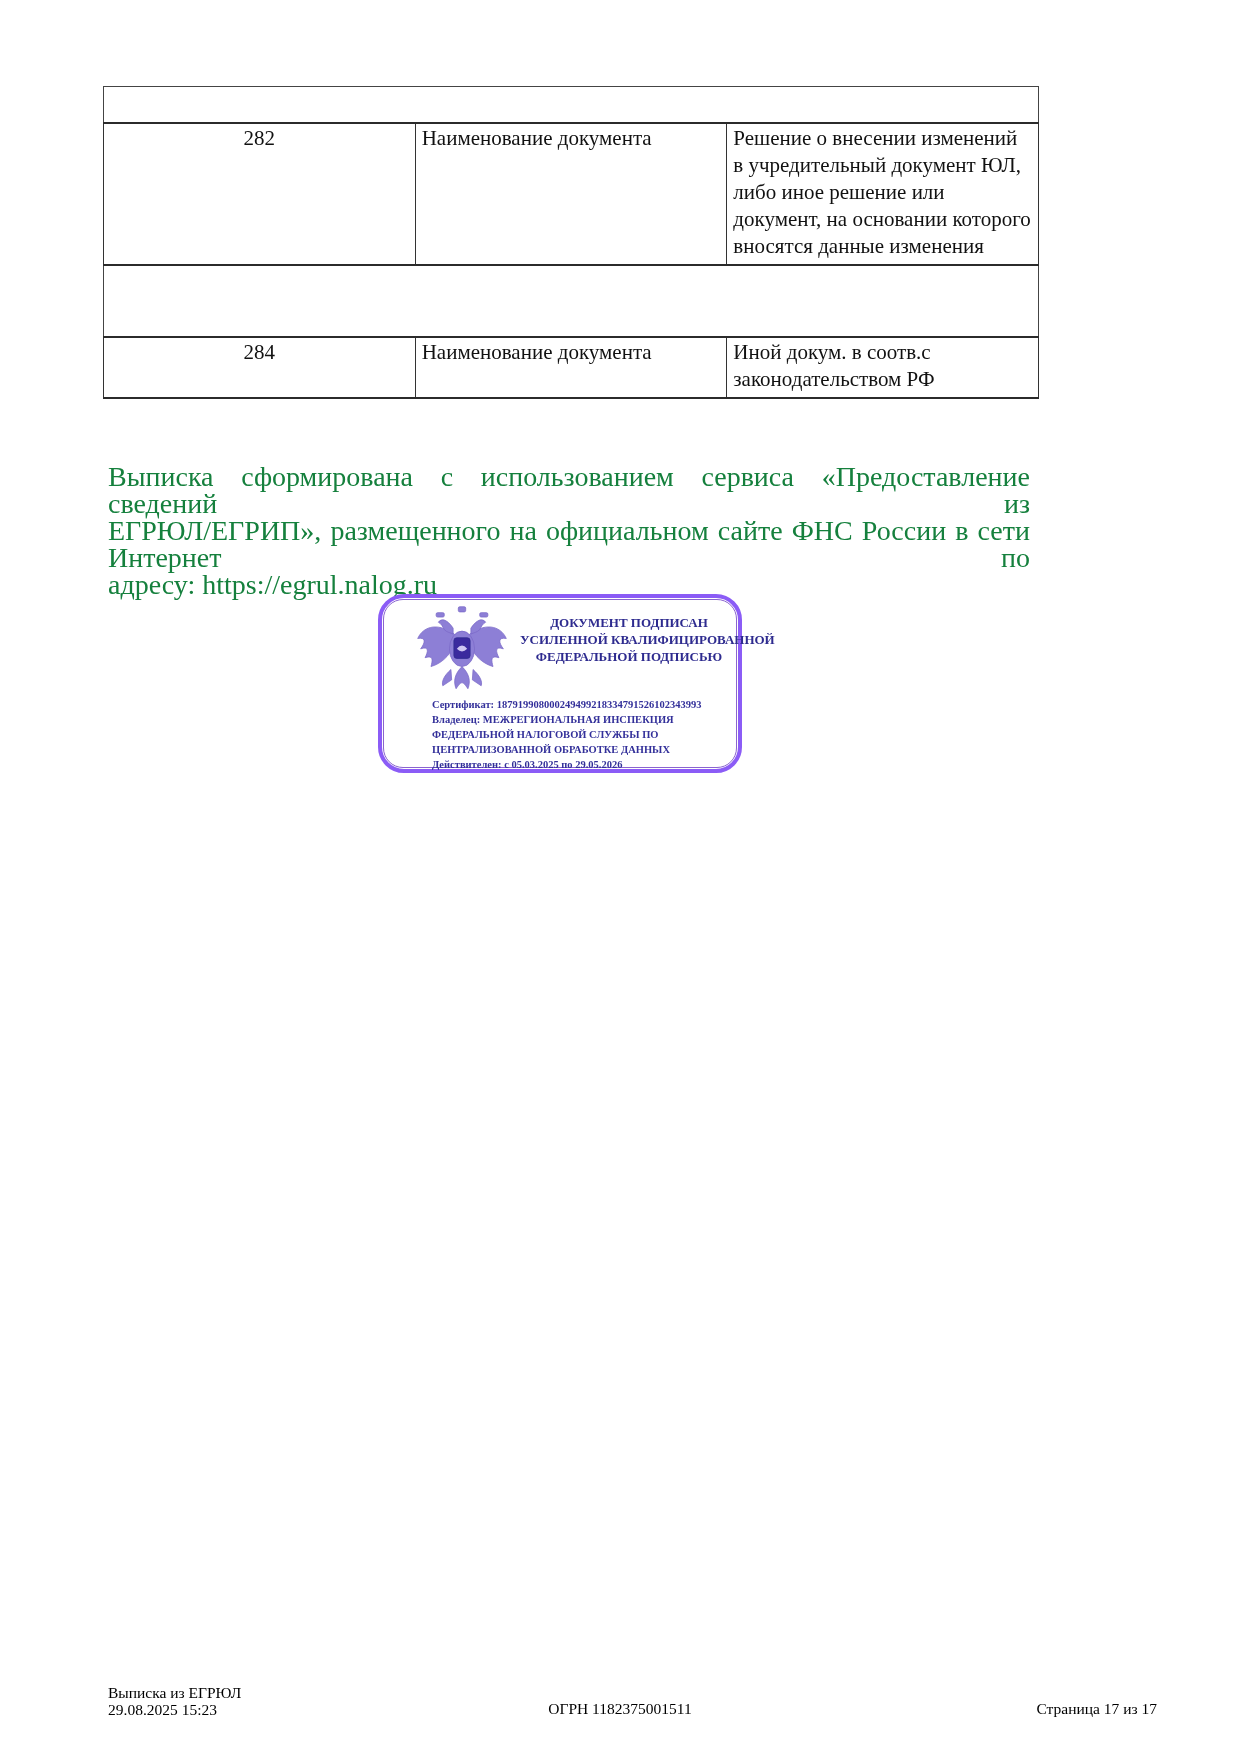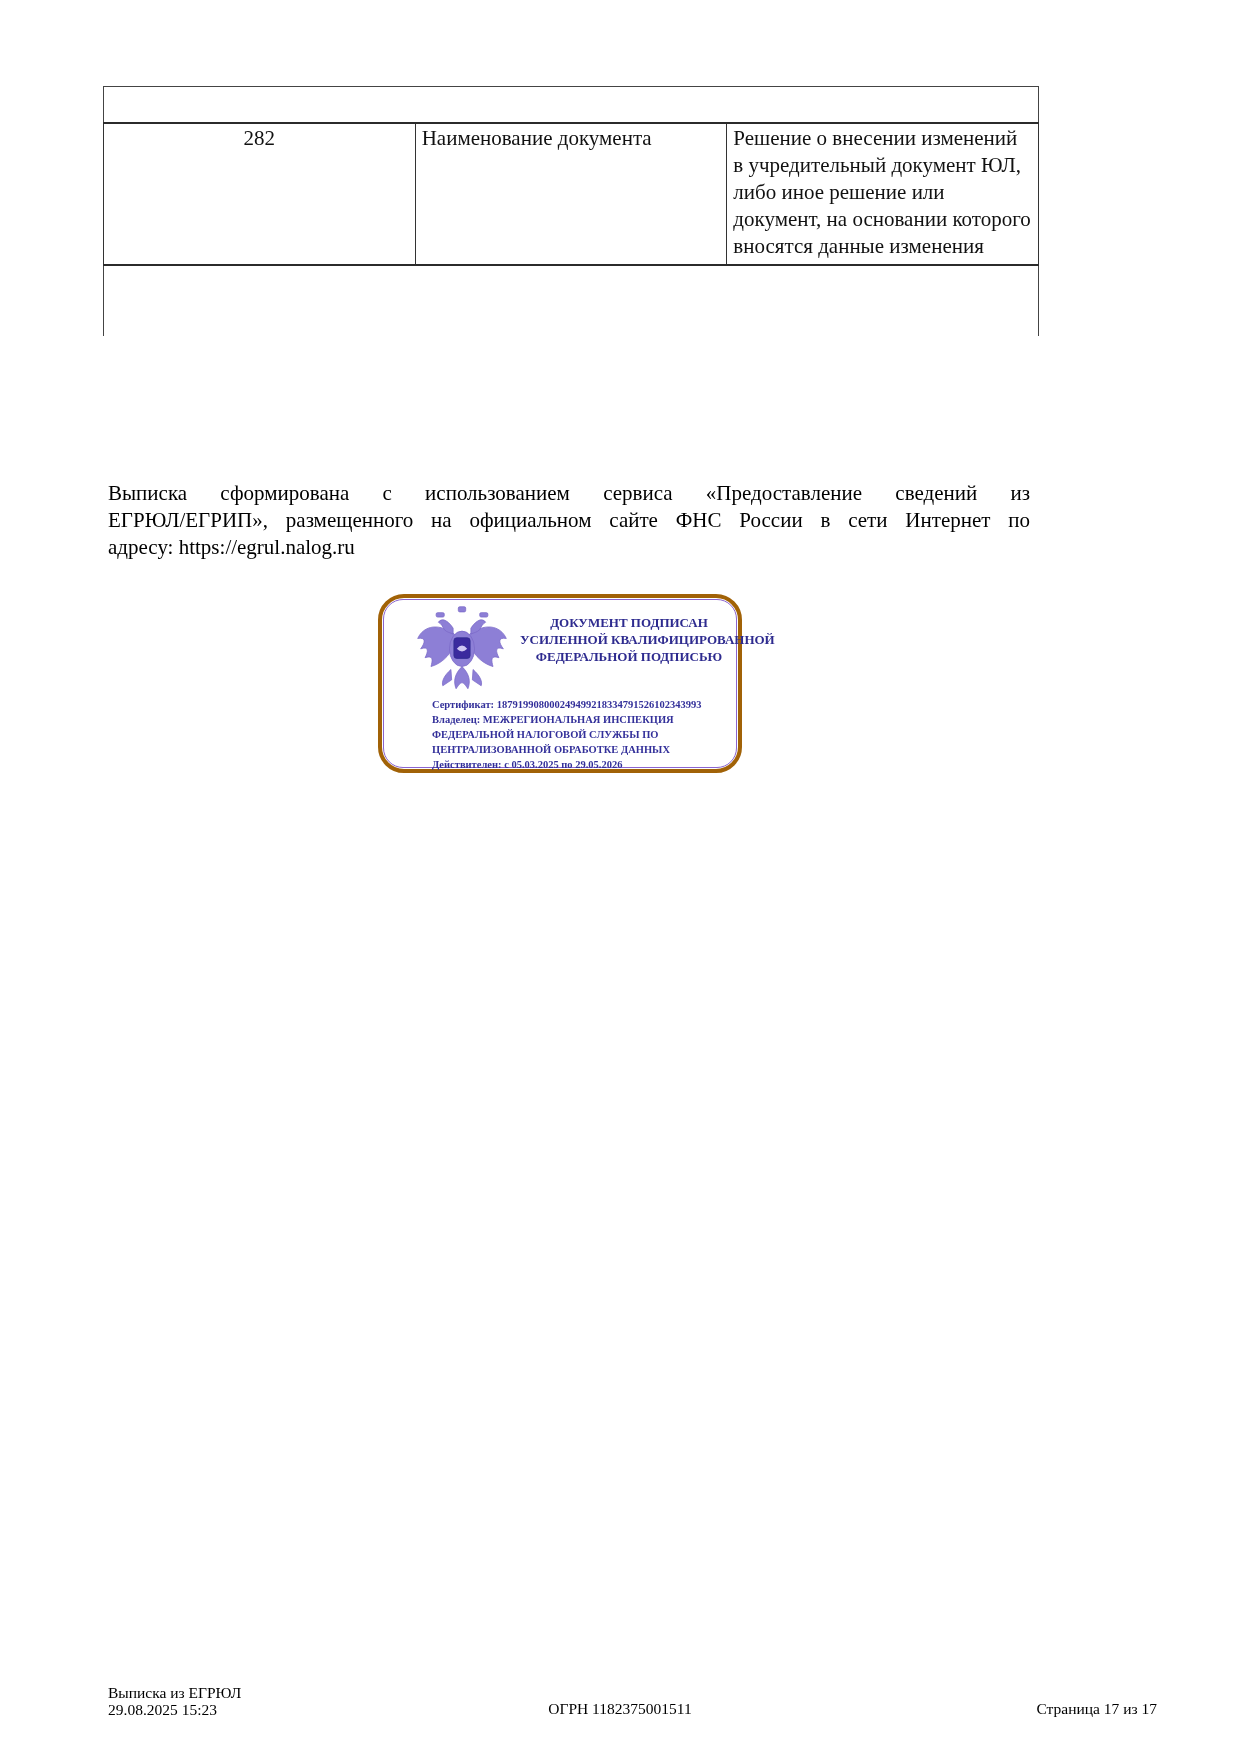--- a/index.html
+++ b/index.html
@@ -28,30 +28,30 @@
     border:1px solid #333;
     border-top:2px solid #2b2b2b;border-bottom:2px solid #2b2b2b;
     padding:1px 6px 4px 6px;
   }
   #doc-table td.c-num{width:70px;text-align:center;}
   #doc-table td.c-label{width:427px;}
   #doc-table td.c-value{width:439px;}
 
   
   #service-note{
-    position:absolute;left:108px;top:480px;width:922px;
-    font-size:21px;line-height:27px;color:#000000;
+    position:absolute;left:108px;top:463px;width:922px;
+    font-size:28px;line-height:27px;color:#15803d;
   }
   #service-note .jline{text-align:justify;text-align-last:justify;}
   #service-note .lline{text-align:left;}
 
   
   #stamp{
     position:absolute;left:378px;top:594px;width:364px;height:179px;
-    border:4px solid #a16207;border-radius:26px;
+    border:4px solid #8b5cf6;border-radius:26px;
     box-sizing:border-box;background:#ffffff;
   }
   #stamp::before{
     content:"";position:absolute;inset:1px;
     border:1px solid #8a64cf;border-radius:20px;pointer-events:none;
   }
   #stamp .emblem{position:absolute;left:26px;top:8px;width:108px;height:96px;}
   #stamp .title{
     position:absolute;left:138px;top:16px;width:218px;
     text-align:center;font-weight:bold;font-size:13px;line-height:17px;
@@ -84,20 +84,25 @@
         <td class="c-num">282</td>
         <td class="c-label">Наименование документа</td>
         <td class="c-value">Решение о внесении изменений в учредительный документ ЮЛ, либо иное решение или документ, на основании которого вносятся данные изменения</td>
       </tr>
       <tr class="spacer">
           <td colspan="3"></td>
         </tr>
       <tr class="spacer">
           <td colspan="3"></td>
         </tr>
+      <tr class="data">
+        <td class="c-num">284</td>
+        <td class="c-label">Наименование документа</td>
+        <td class="c-value">Иной докум. в соотв.с законодательством РФ</td>
+      </tr>
     </tbody>
   </table>
 
   <div id="service-note">
     <div class="jline">Выписка сформирована с использованием сервиса «Предоставление сведений из</div>
     <div class="jline">ЕГРЮЛ/ЕГРИП», размещенного на официальном сайте ФНС России в сети Интернет по</div>
     <div class="lline">адресу: https://egrul.nalog.ru</div>
   </div>
 
   <div id="stamp">

